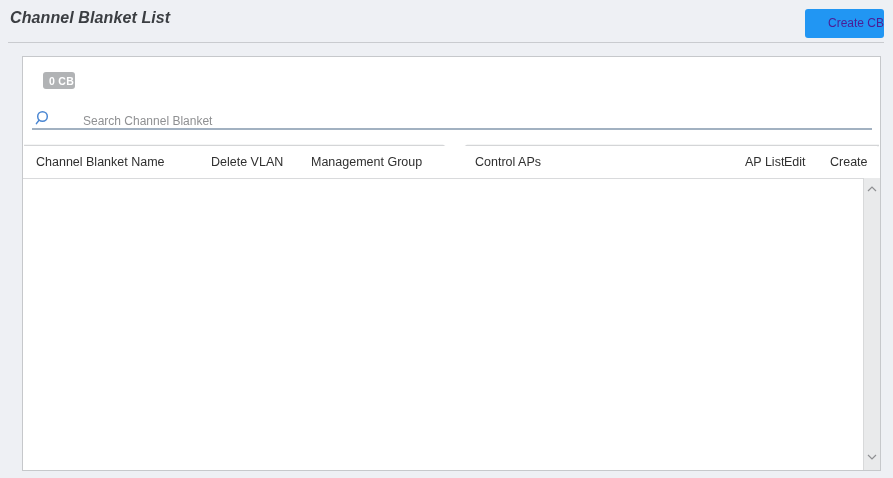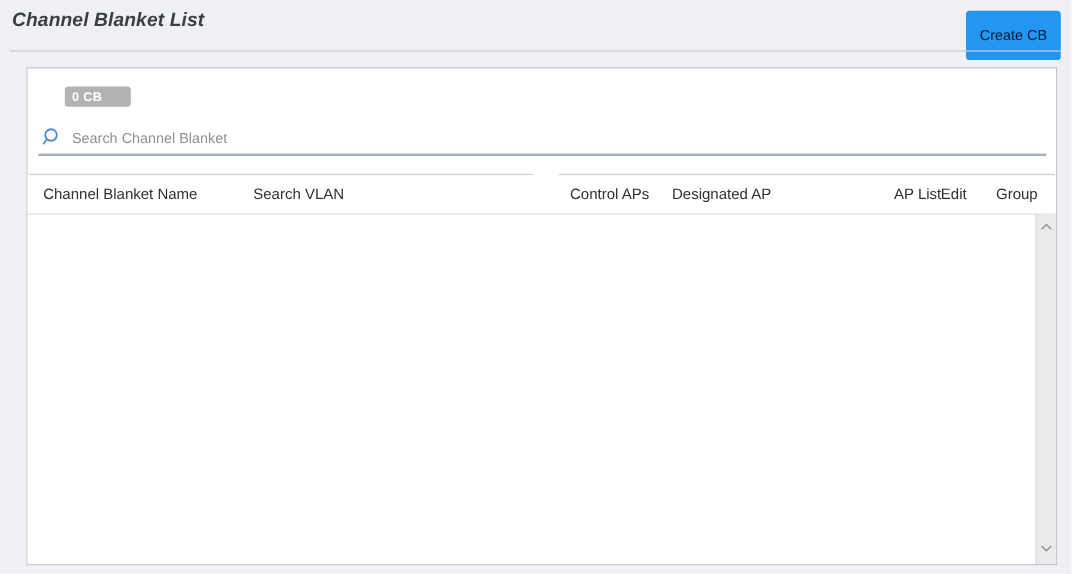--- a/index.html
+++ b/index.html
@@ -13,53 +13,53 @@
 
   
   .page-title {
     position:absolute; left:10px; top:9px;
     font-size:16px; font-weight:600; color:#3b3e42;
     letter-spacing:.1px;
     font-style:italic;
   }
   .create-btn {
     position:absolute; left:805px; top:9px;
-    width:79px; height:41px;
-    background:#2196f3; color:#0f172a;
+    width:79px; height:29px;
+    background:#2196f3; color:#4c1d95;
     border:none; border-radius:3px;
     font-family:"Liberation Sans",sans-serif;
-    font-size:12px; line-height:23px; text-align:center;
+    font-size:12px; line-height:23px; text-align:right;
     cursor:pointer;
   }
   .top-divider {
     position:absolute; left:8px; top:42px;
     width:876px; height:1px; background:#c9cbcf;
   }
 
   
   .card {
     position:absolute; left:22px; top:56px;
     width:859px; height:415px;
     background:#ffffff;
     border:1px solid #c6c8cb;
   }
 
   .count-badge {
-    position:absolute; left:31px; top:15px;
+    position:absolute; left:20px; top:15px;
     background:#b1b3b5; color:#ffffff;
     font-size:10.5px; font-weight:700;
-    padding:3px 24px 2px 6px; border-radius:3px;
+    padding:3px 1px 2px 6px; border-radius:3px;
     letter-spacing:.3px;
   }
 
   .search-row {
     position:absolute; left:9px; top:45px;
     width:840px; height:28px;
     border-bottom:2px solid #a2b1c1;
-    display:flex; align-items:center;
+    display:flex; align-items:flex-end;gap:23px;
   }
   .search-row svg { flex:0 0 auto; margin:0 9px 2px 3px; }
   .search-input {
     flex:1 1 auto; border:none; outline:none; background:transparent;
     font-family:"Liberation Sans",sans-serif;
     font-size:12px; color:#555;
   }
   .search-input::placeholder { color:#8f9092; }
 
   .notch-svg { position:absolute; left:0; top:83px; display:block; }
@@ -122,26 +122,26 @@
     </svg>
     <input class="search-input" type="text" placeholder="Search Channel Blanket" style="">
   </div>
 
   <svg class="notch-svg" width="857" height="14" viewBox="0 0 857 14">
     <polyline points="1,5.5 420,5.5 432,12 444,5.5 856,5.5" fill="none" stroke="#d4d5d7" stroke-width="1.3"></polyline>
   </svg>
 
   <div class="thead">
     <span class="col-0">Channel Blanket Name</span>
-    <span class="col-1">Search VLAN</span>
+    <span class="col-1">Delete VLAN</span>
+    <span class="col-2">Management Group</span>
     <span class="col-3">Control APs</span>
-    <span class="col-4">Designated AP</span>
     <span class="col-5">AP List</span>
     <span class="col-6">Edit</span>
-    <span class="col-7">Group</span>
+    <span class="col-7">Create</span>
   </div>
 
   <div class="tbody"></div>
 
   <div class="vscrollbar">
     <svg class="arrow arrow-up" width="10" height="6" viewBox="0 0 10 6">
       <polyline points="1,5 5,1 9,5" fill="none" stroke="#8f9093" stroke-width="1.2"></polyline>
     </svg>
     <svg class="arrow arrow-down" width="10" height="6" viewBox="0 0 10 6">
       <polyline points="1,1 5,5 9,1" fill="none" stroke="#8f9093" stroke-width="1.2"></polyline>

